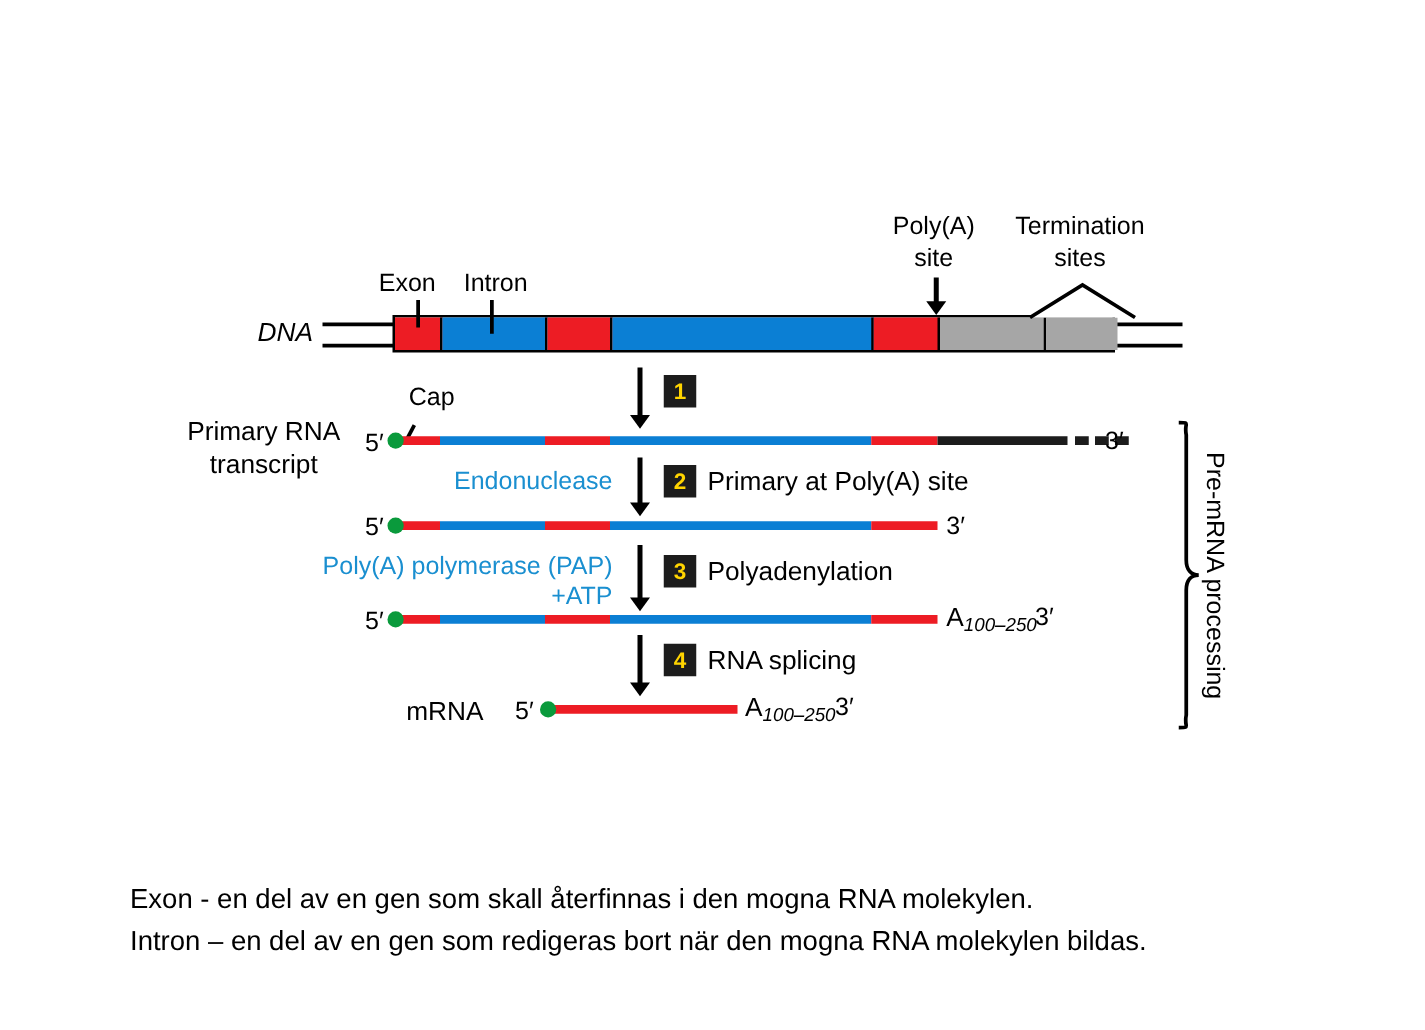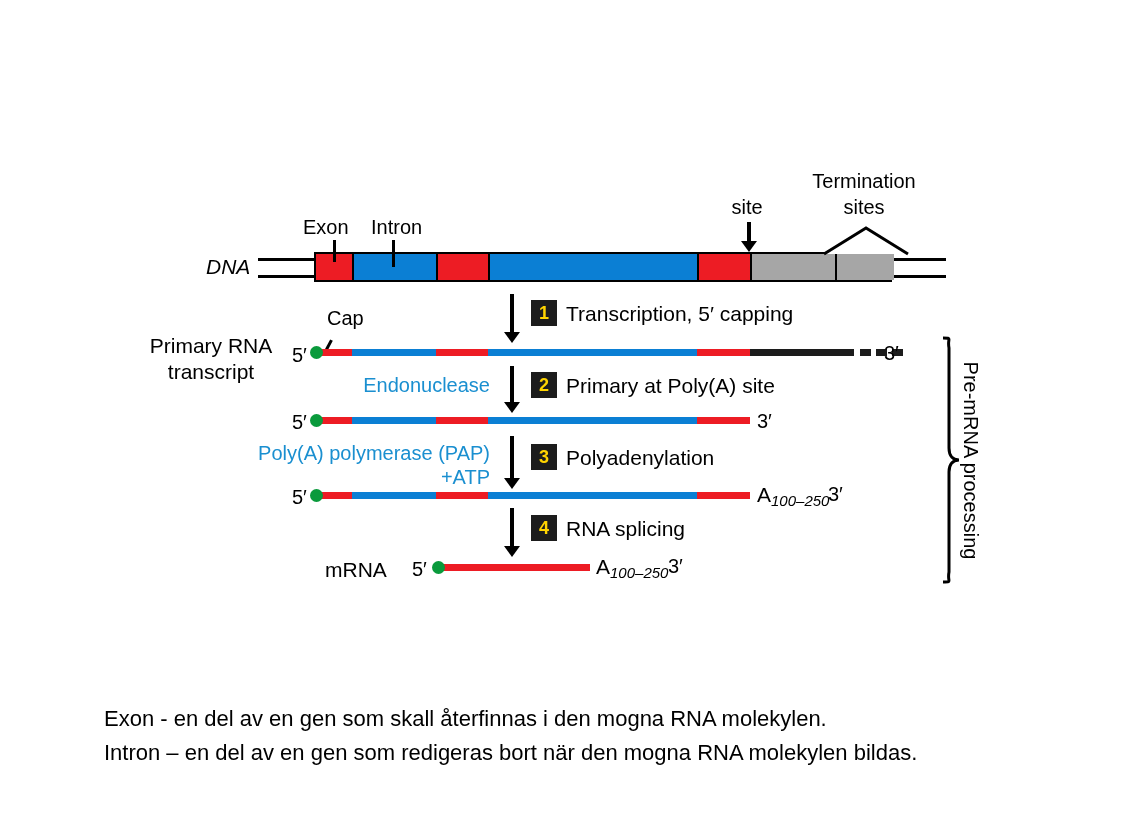--- a/index.html
+++ b/index.html
@@ -94,38 +94,38 @@
     <div class="seg div-r" style="left:383px; width:53px;  background:#ed1c24;"></div>
     <div class="seg div-r" style="left:436px; width:85px;  background:#a6a6a6;"></div>
     <div class="seg" style="left:521px; width:57px;  background:#a6a6a6;"></div>
   </div>
 
   <div class="lbl t20" style="left:303px;top:216px;">Exon</div>
   <div class="leader" style="left:333px;top:240px;height:22px;"></div>
   <div class="lbl t20" style="left:371px;top:216px;">Intron</div>
   <div class="leader" style="left:392px;top:240px;height:27px;"></div>
 
+  <div class="lbl t20 center" style="left:662px;top:170px;width:170px;">Poly(A)</div>
   <div class="lbl t20 center" style="left:662px;top:196px;width:170px;">site</div>
   <div class="arrow" style="left:740px;top:222px;height:30px;">
     <div class="shaft" style="height:22px;"></div>
     <div class="head" style="top:19px;"></div>
   </div>
 
   <div class="lbl t20 center" style="left:768px;top:170px;width:192px;text-align:center;">Termination</div>
   <div class="lbl t20 center" style="left:768px;top:196px;width:192px;">sites</div>
   <svg class="tent" style="left:820px;top:224px;" width="92" height="32" viewBox="0 0 92 32">
     <polyline points="4,30 46,4 88,30" fill="#ffffff" stroke="#000" stroke-width="3" stroke-linejoin="miter"></polyline>
   </svg>
 
   <div class="arrow" style="left:503px;top:294px;height:52px;">
     <div class="shaft" style="height:44px;"></div>
     <div class="head" style="top:38px;"></div>
   </div>
   <div class="stepbox" style="left:531px;top:300px;">1</div>
-  <div class="steptxt" style="left:566px;top:302px;">Transcription, 5′ capping</div>
 
   <div class="lbl t22 center" style="left:136px;top:334px;width:150px;">Primary RNA</div>
   <div class="lbl t22 center" style="left:136px;top:360px;width:150px;">transcript</div>
   <div class="lbl t20" style="left:292px;top:344px;">5′</div>
   <div class="lbl t20" style="left:327px;top:307px;">Cap</div>
   <div class="leader" style="left:330px;top:340px;height:16px;transform:rotate(28deg);transform-origin:top center;"></div>
 
   <div class="rna-row" style="left:314px;top:349px;width:560px;">
     <div class="rna-seg" style="left:0px;   width:38px;  background:#ed1c24;"></div>
     <div class="rna-seg" style="left:38px;  width:84px;  background:#0b7fd4;"></div>

